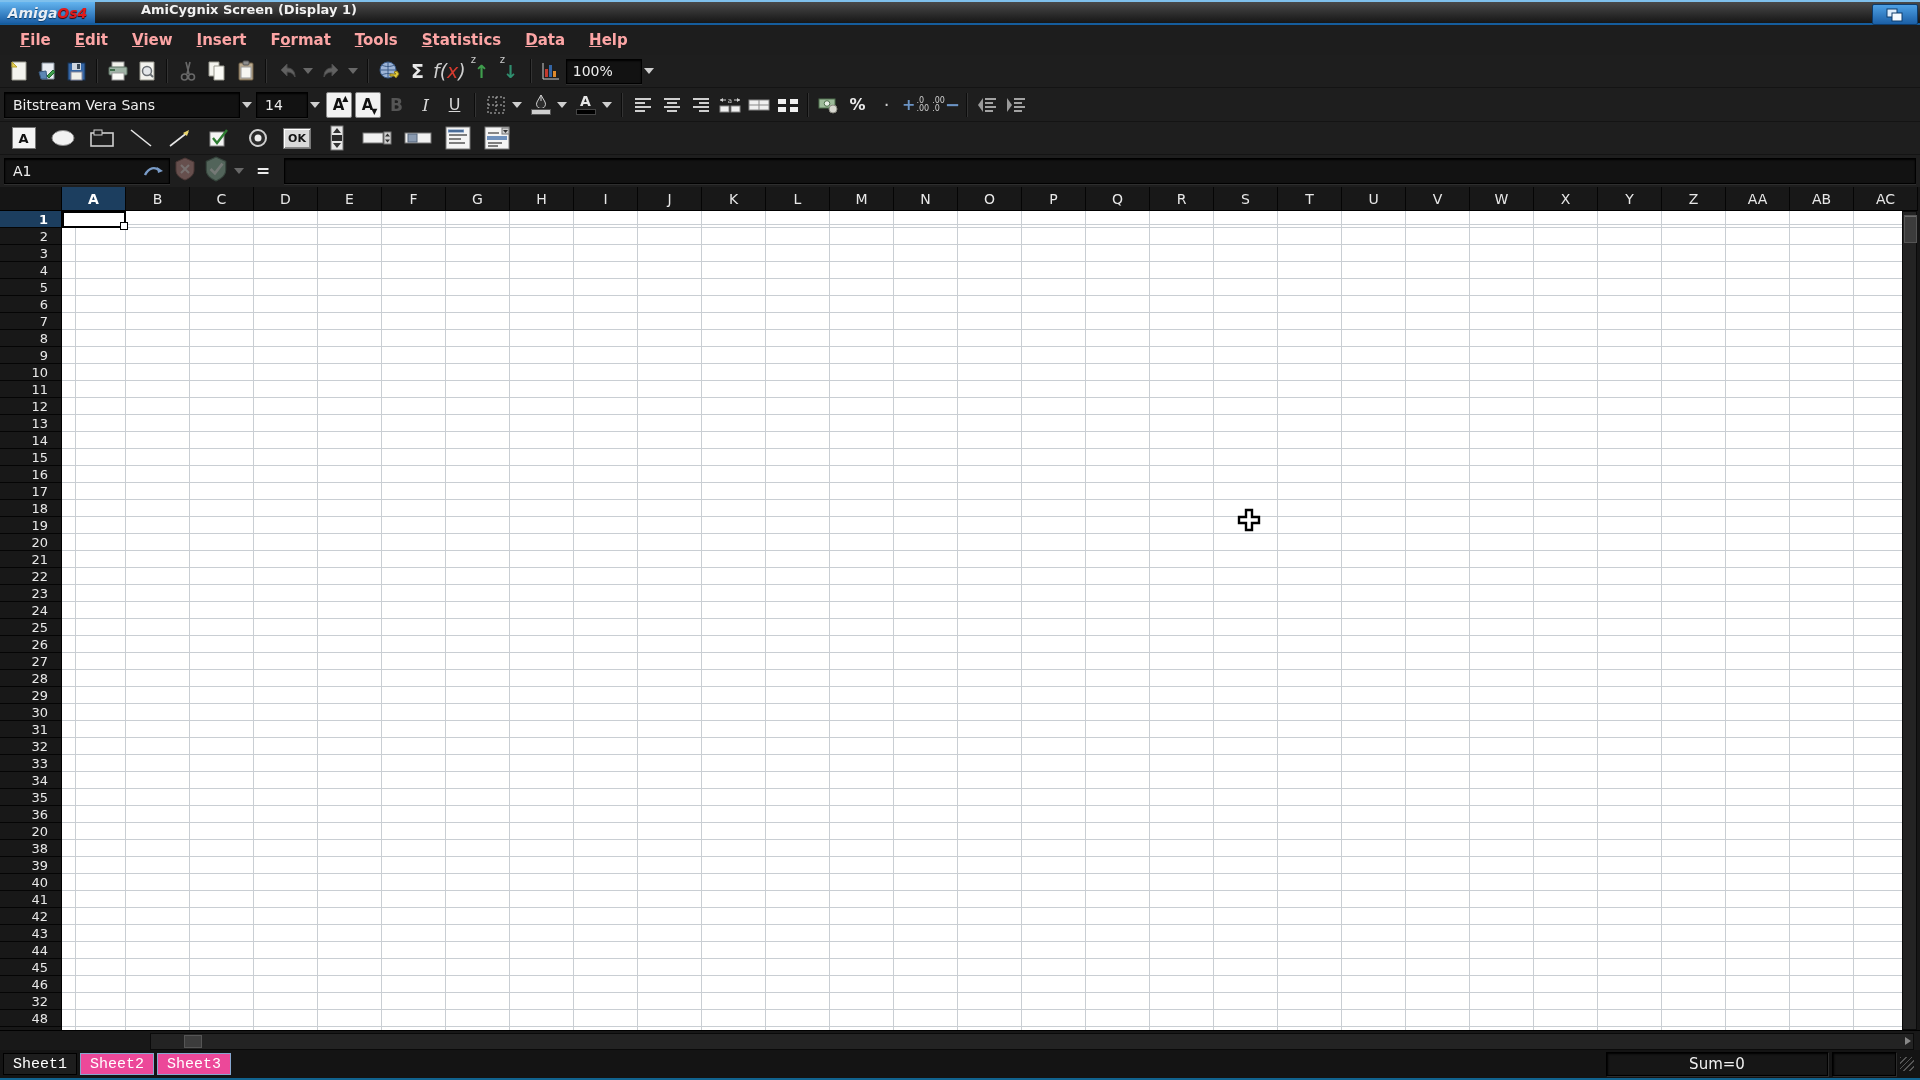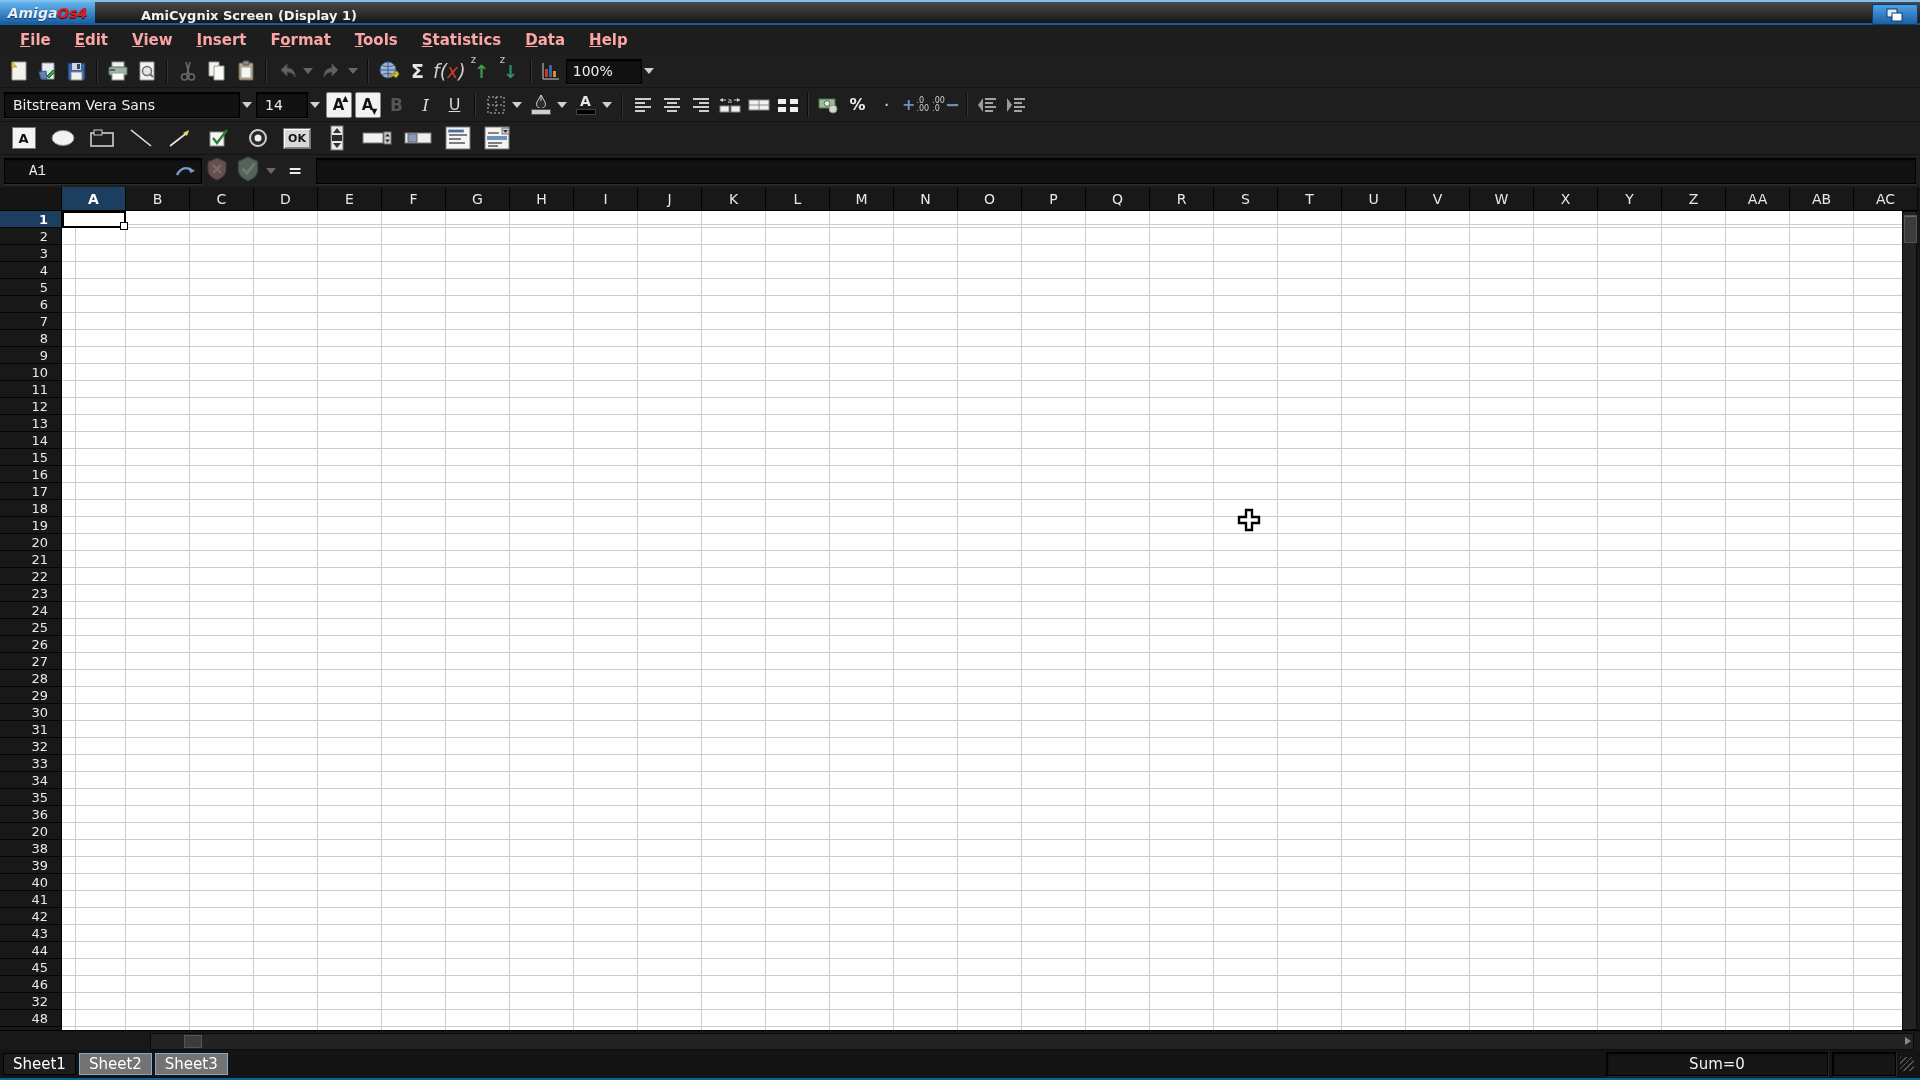--- a/index.html
+++ b/index.html
@@ -3,21 +3,21 @@
 <meta charset="utf-8">
 <style>
   html,body{margin:0;padding:0;background:#000;}
   #screen{position:relative;width:1920px;height:1080px;background:#1e1e1e;overflow:hidden;
           font-family:"DejaVu Sans","Liberation Sans",sans-serif;color:#e6e6e6;}
 
   
   #titlebar{position:absolute;left:0;top:0;width:1920px;height:25px;
     background:linear-gradient(#4a4a4a,#161616);
     border-top:2px solid #7fc0ec;border-bottom:2px solid #155d9d;box-sizing:border-box;
-    display:flex;align-items:flex-end;}
+    display:flex;align-items:flex-start;}
   #logo{width:95px;height:21px;background:linear-gradient(#63b4ef,#1b5fa6);
     display:flex;align-items:center;justify-content:center;font-weight:bold;font-size:14px;
     font-style:italic;letter-spacing:0px;}
   #logo .amiga{color:#e8eef5;text-shadow:0 1px 1px #0a3a66;}
   #logo .os4{color:#e21b1b;text-shadow:0 1px 1px #400;}
   #wintitle{margin-left:46px;font-size:13px;font-weight:bold;color:#f2f2f2;}
   #depth-gadget{position:absolute;right:2px;top:2px;width:44px;height:19px;
     background:linear-gradient(#4da0e4,#1b5fa6);border:1px solid #0c3c6c;border-radius:2px;
     display:flex;align-items:center;justify-content:center;}
 
@@ -75,21 +75,21 @@
   .obj{margin:0 6px;}
   .obj-label{width:22px;height:20px;background:#f4f4f4;border:1px solid #777;color:#111;
     font-weight:bold;font-size:13px;display:flex;align-items:center;justify-content:center;}
   .obj-ok{width:26px;height:19px;background:#d9d9d9;border:1px solid #777;
     box-shadow:inset 1px 1px 0 #fff, inset -1px -1px 0 #888;color:#111;font-size:11px;font-weight:bold;
     display:flex;align-items:center;justify-content:center;}
 
   
   #formulabar{position:absolute;left:0;top:155px;width:1920px;height:32px;background:#1e1e1e;
     display:flex;align-items:center;padding:0 4px;box-sizing:border-box;}
-  #namebox{width:148px;height:24px;padding:0 24px;font-size:14px;position:relative;font-family:Liberation Mono, monospace;}
+  #namebox{width:148px;height:24px;padding:0 8px;font-size:14px;position:relative;}
   #goto-arrow{position:absolute;right:4px;top:4px;}
   #formula-entry{flex:1;height:24px;margin-left:6px;}
   .shield{margin:0 4px;}
   #equals{font-size:17px;font-weight:bold;color:#ececec;margin:0 8px;}
 
   
   #sheet{position:absolute;left:0;top:187px;width:1920px;height:843px;background:#161616;}
   #corner{position:absolute;left:0;top:0;width:62px;height:24px;background:#151515;
     border-right:1px solid #000;border-bottom:1px solid #000;box-sizing:border-box;}
   #colheads{position:absolute;left:62px;top:0;width:1858px;height:24px;display:flex;overflow:hidden;}
@@ -121,23 +121,23 @@
     border-top:1px solid #000;box-sizing:border-box;}
   #hscroll-track{position:absolute;left:150px;top:2px;right:6px;height:15px;background:#232323;
     border:1px solid #0a0a0a;}
   #hthumb{position:absolute;left:33px;top:1px;width:16px;height:11px;background:#3c3c3c;
     border:1px solid #555;}
   #hscroll-arrow{position:absolute;right:2px;top:3px;width:0;height:0;
     border-top:4px solid transparent;border-bottom:4px solid transparent;border-left:6px solid #888;}
   #bottombar{position:absolute;left:0;top:1050px;width:1920px;height:28px;background:#141414;
     display:flex;align-items:center;}
   .tab{height:22px;padding:0 9px;margin-left:3px;display:flex;align-items:center;font-size:15px;
-    color:#fff;box-sizing:border-box;}
+    color:#fff;box-sizing:border-box;font-family:Liberation Mono, monospace;}
   .tab.active{background:#1d1d1d;border:1px solid #000;}
-  .tab.inactive{background:#737373;border:1px solid #87a7cf;}
+  .tab.inactive{background:#ec4899;border:1px solid #87a7cf;}
   #status-panels{margin-left:auto;display:flex;align-items:center;margin-right:6px;}
   #sum-panel{width:220px;height:22px;background:#161616;border:1px solid #000;
     box-shadow:inset 1px 1px 2px #000, 1px 1px 0 #2c2c2c;display:flex;align-items:center;
     justify-content:center;font-size:15px;color:#f0f0f0;}
   #aux-panel{width:62px;height:22px;margin-left:4px;background:#161616;border:1px solid #000;
     box-shadow:inset 1px 1px 2px #000, 1px 1px 0 #2c2c2c;}
   #resize-grip{width:14px;height:14px;margin-left:4px;
     background:repeating-linear-gradient(135deg,#555 0 1px,transparent 1px 4px);}
   #bottom-line{position:absolute;left:0;top:1078px;width:1920px;height:2px;background:#11638f;}
 

